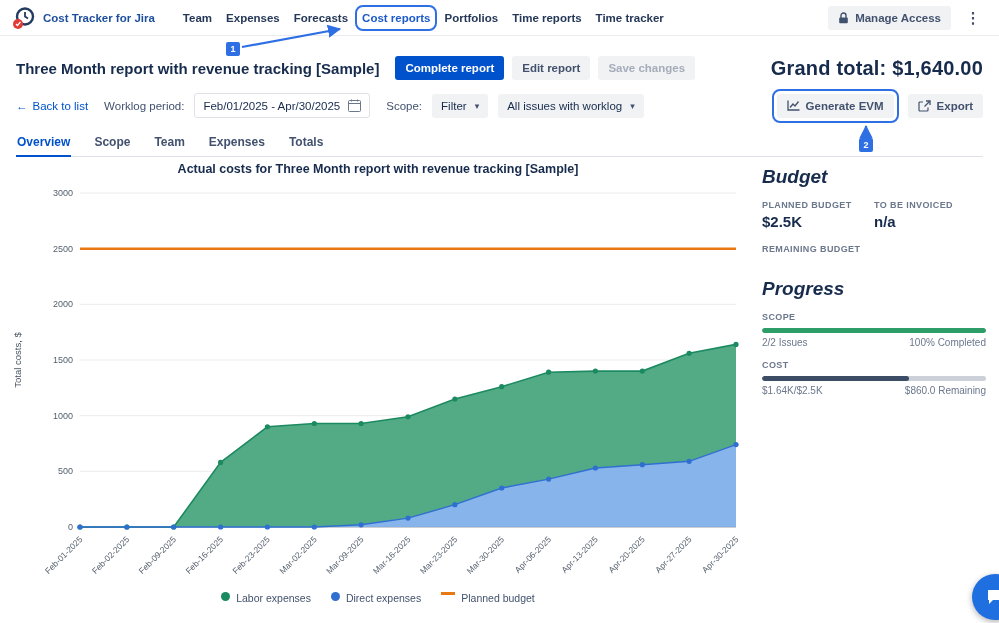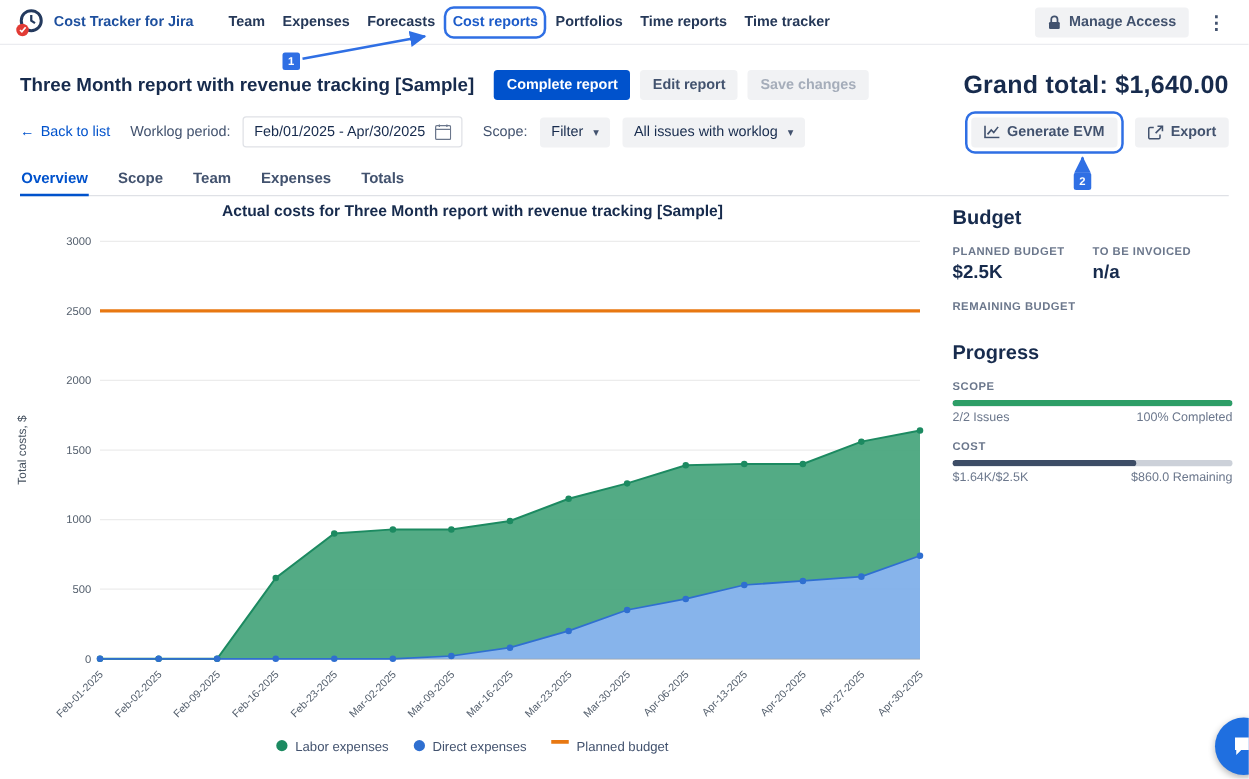--- a/index.html
+++ b/index.html
@@ -49,21 +49,21 @@
   .ytick{font-size:9px; fill:#55606e; text-anchor:end;}
   .xtick{font-size:8.5px; fill:#55606e; text-anchor:end;}
   .ylab{font-size:9.5px; fill:#44505e; text-anchor:middle;}
   .legend{position:absolute; top:592px; left:8px; width:740px; display:flex; justify-content:center; gap:20px; align-items:center;}
   .legend-item{display:flex; align-items:flex-start; gap:6px; font-size:10.5px; color:#42526E; cursor:pointer;}
   .dot{width:9px; height:9px; border-radius:50%; display:inline-block;}
   .bar-swatch{width:14px; height:3px; display:inline-block;}
 
   
   .sidebar{position:absolute; top:166px; left:762px; width:224px;}
-  .side-h{font-size:16px; font-weight:bold; margin-bottom:12px;}
+  .side-h{font-size:19px; font-weight:bold; margin-bottom:12px;font-style:italic;}
   .kv-grid{display:grid; grid-template-columns:1fr 1fr; row-gap:2px;}
   .kv-label{font-size:9px; font-weight:bold; letter-spacing:.4px; color:var(--gray);}
   .kv-value{font-size:15px; font-weight:bold; margin-top:3px;}
   .green{color:#1d7d4e;}
   .mt14{margin-top:14px;}
   .progress-h{margin-top:24px;}
   .track{height:5px; border-radius:3px; background:#ccd1d9; margin-top:6px; overflow:hidden;}
   .fill{height:100%; border-radius:3px;}
   .fill.scope{background:#2d9e67;}
   .fill.cost{background:#3d4d66;}

